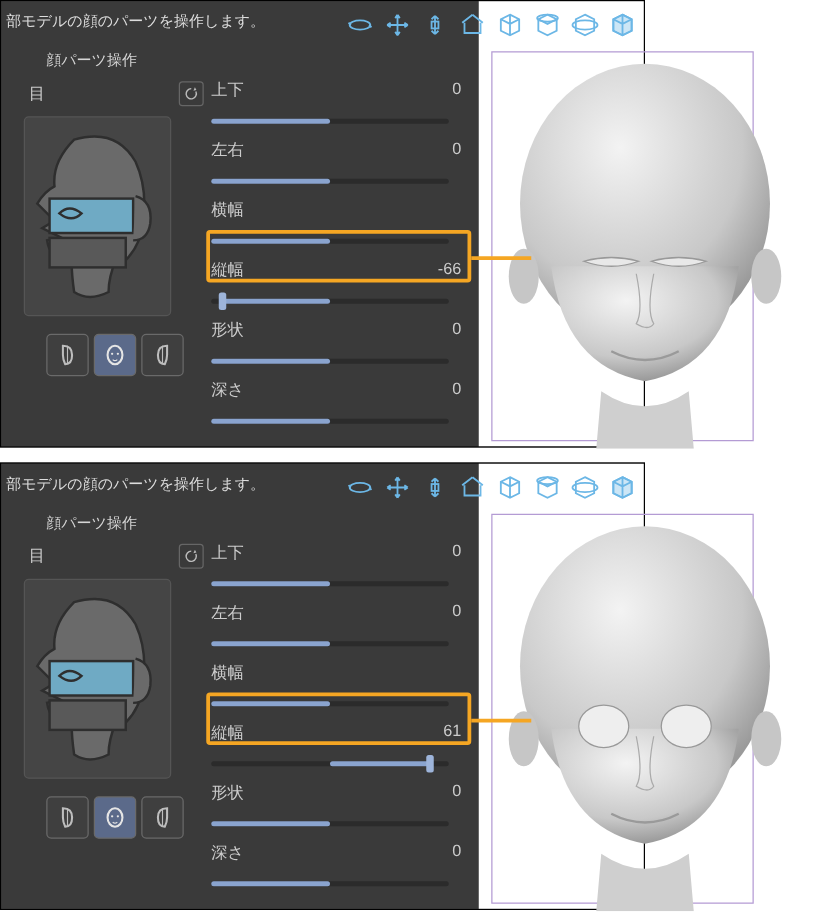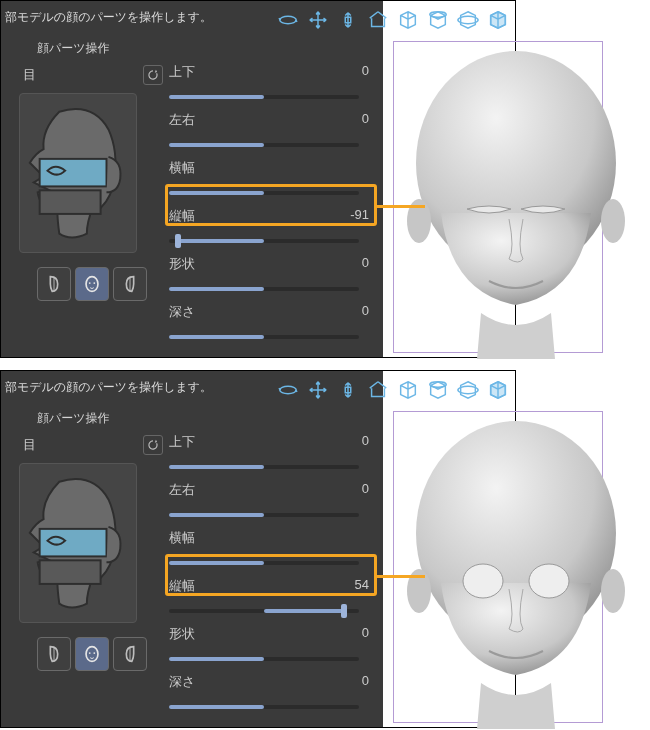--- a/index.html
+++ b/index.html
@@ -220,21 +220,21 @@
         </div>
         <div class="param">
           <span class="param-label">横幅</span>
           <span class="param-value"></span>
           <div class="slider">
               <div class="fill" style="left:0;width:50%"></div>
             </div>
         </div>
         <div class="param" id="p0-3">
           <span class="param-label">縦幅</span>
-          <span class="param-value">-91</span>
+          <span class="param-value">-66</span>
           <div class="slider">
             <div class="fill" style="left:4.5%;width:45.5%"></div>
             <div class="thumb" style="left:calc(4.5% - 3px)"></div>
           </div>
         </div>
         <div class="param">
           <span class="param-label">形状</span>
           <span class="param-value">0</span>
           <div class="slider">
               <div class="fill" style="left:0;width:50%"></div>
@@ -391,21 +391,21 @@
         </div>
         <div class="param">
           <span class="param-label">横幅</span>
           <span class="param-value"></span>
           <div class="slider">
               <div class="fill" style="left:0;width:50%"></div>
             </div>
         </div>
         <div class="param">
           <span class="param-label">縦幅</span>
-          <span class="param-value">54</span>
+          <span class="param-value">61</span>
           <div class="slider">
             <div class="fill" style="left:50%;width:42%"></div>
             <div class="thumb" style="left:calc(92% - 3px)"></div>
           </div>
         </div>
         <div class="param">
           <span class="param-label">形状</span>
           <span class="param-value">0</span>
           <div class="slider">
               <div class="fill" style="left:0;width:50%"></div>

